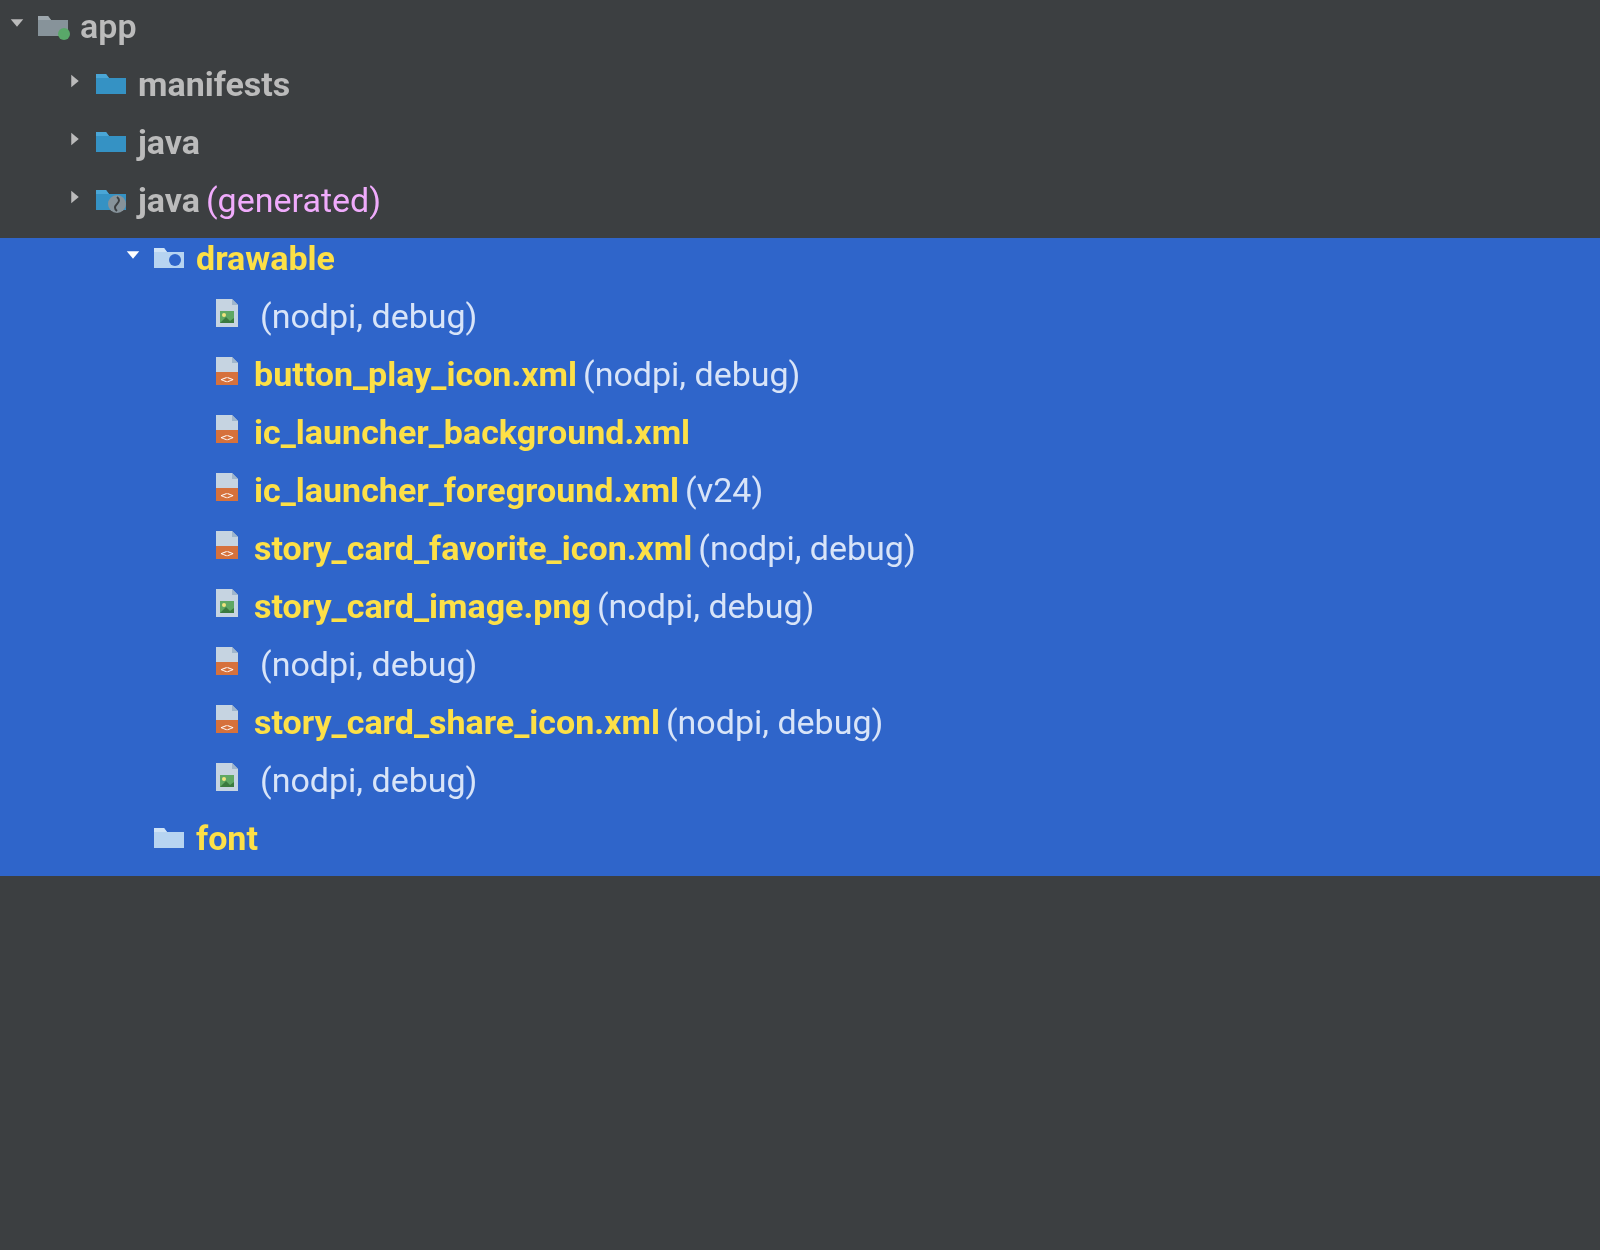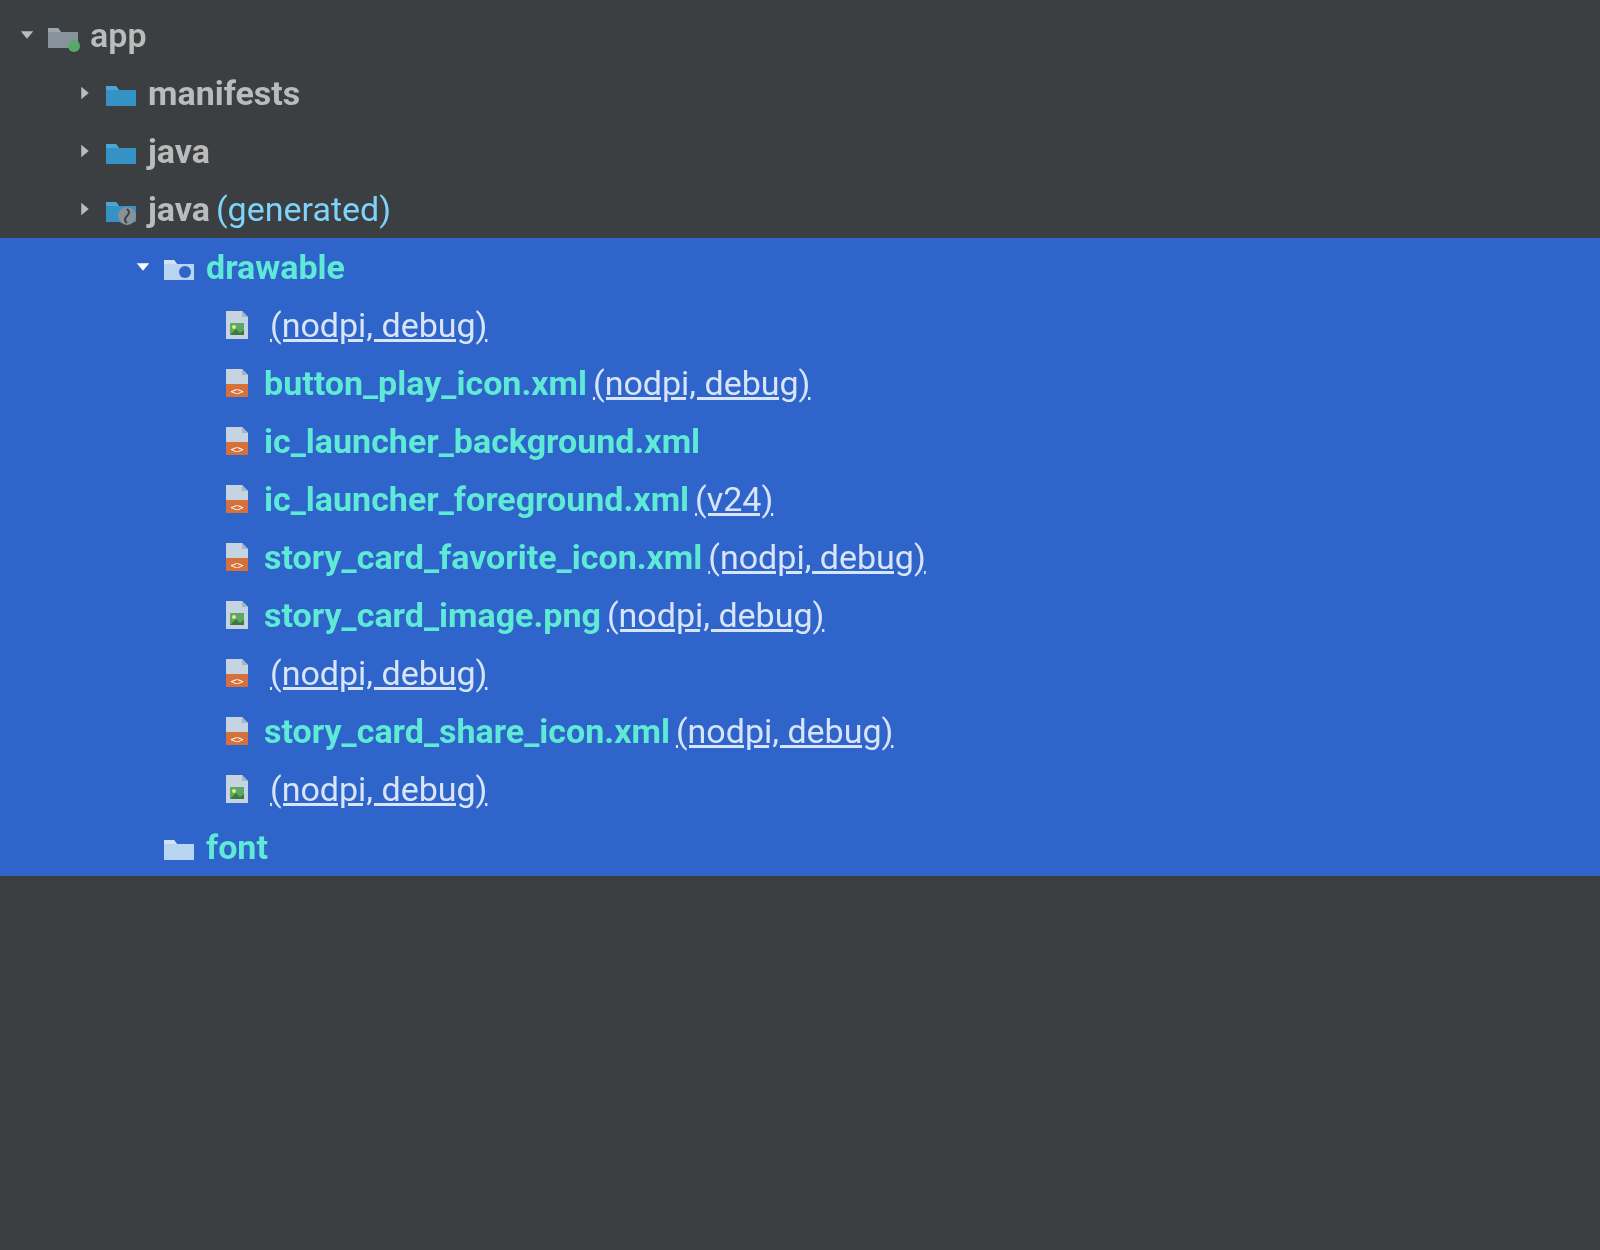--- a/index.html
+++ b/index.html
@@ -9,24 +9,24 @@
     font-size: 34px;
     color: #bbbbbb;
     width: 1600px;
     height: 1250px;
     overflow: hidden;
     user-select: none;
   }
   .tree { padding-top: 6px; }
   .row {
     display: flex;
-    align-items: center;
+    align-items: flex-start;
     height: 58px;
     white-space: nowrap;
-    padding-left: 10px;
+    padding-left: 0;
   }
   .row.selected {
     background: #2f65ca;
     color: #ffffff;
   }
   .indent { display: inline-block; flex-shrink: 0; }
   .i0 { width: 0px; }
   .i1 { width: 58px; }
   .i2 { width: 116px; }
   .i3 { width: 174px; }
@@ -47,23 +47,23 @@
     display: inline-flex;
     align-items: center;
     justify-content: center;
     flex-shrink: 0;
     margin-right: 10px;
     position: relative;
   }
   .icon-slot svg { width: 34px; height: 34px; }
   .label { font-weight: 700; }
   .label.bold { font-weight: 600; }
-  .qualifier { color: #7dd3fc; margin-left: 6px; }
-  .row.selected .qualifier { color: #d8e4f8; text-decoration: underline; }
-  .row.selected .label { color: #5eead4; }
+  .qualifier { color: #f0abfc; margin-left: 6px; }
+  .row.selected .qualifier { color: #d8e4f8; }
+  .row.selected .label { color: #fde047; }
 </style>
 </head>
 <body>
 
 <div class="tree">
 
   <div class="row">
     <span class="indent i0"></span>
     <span class="chevron">
       <svg viewBox="0 0 16 16">

